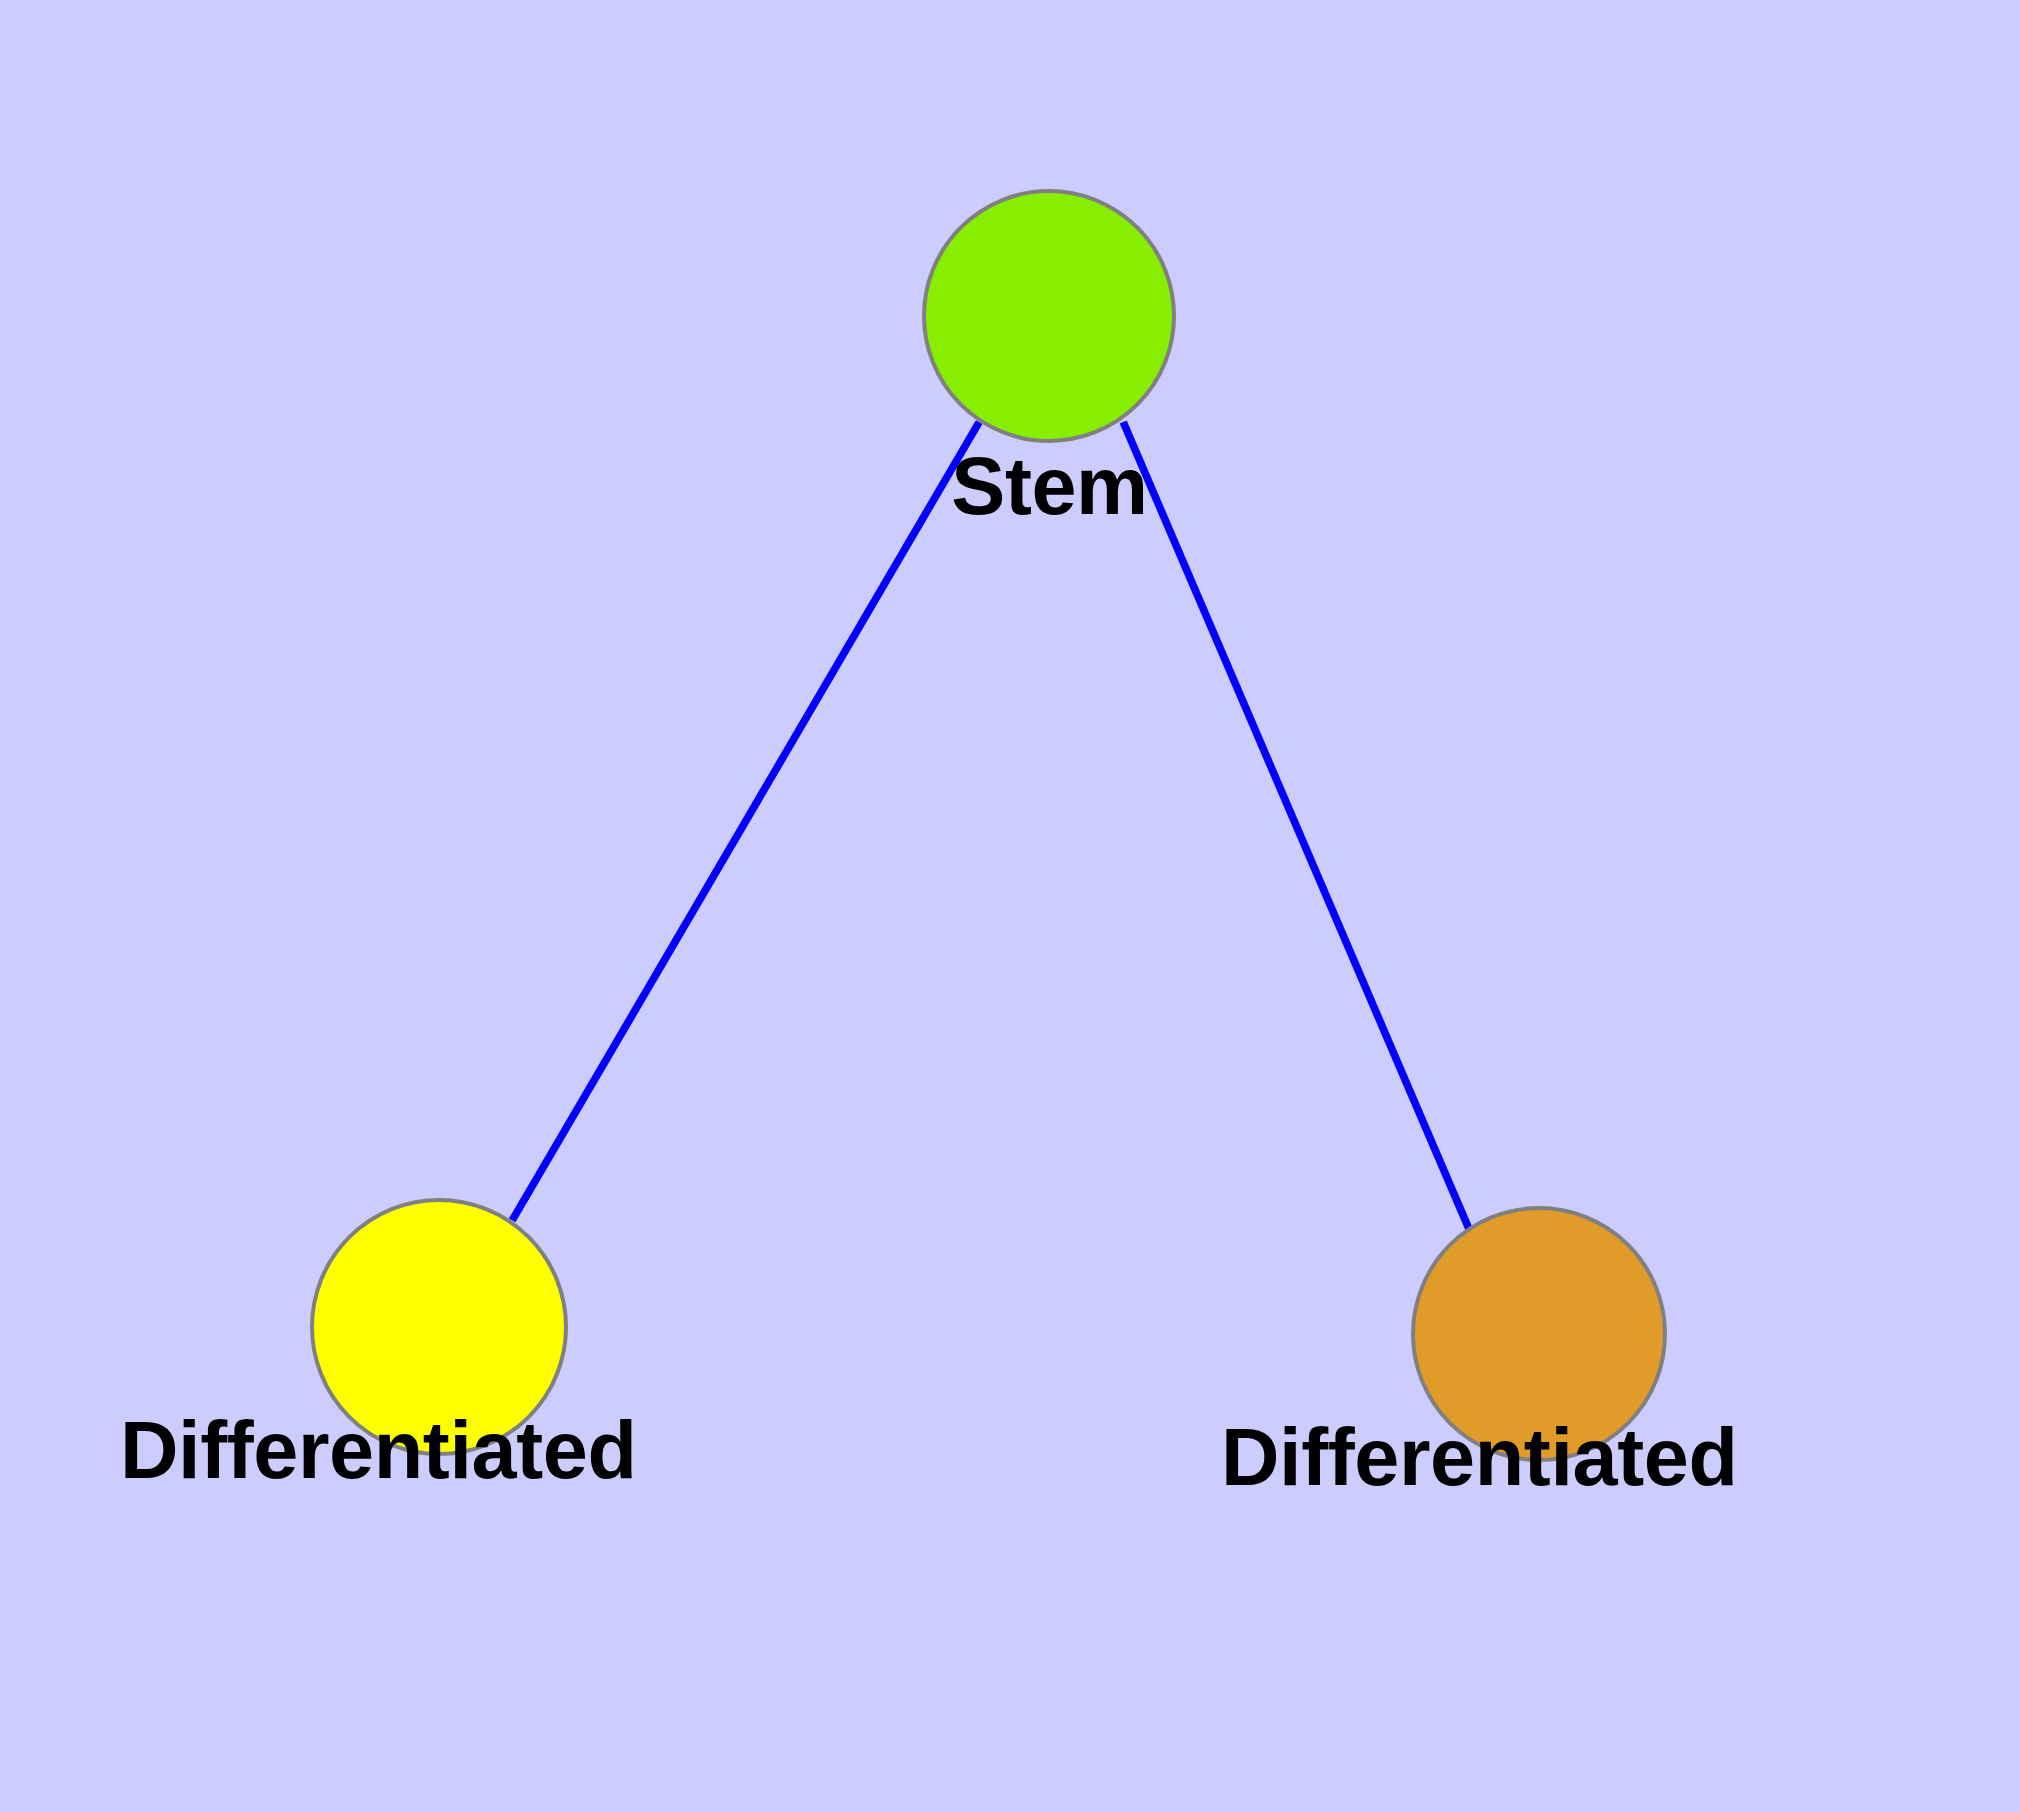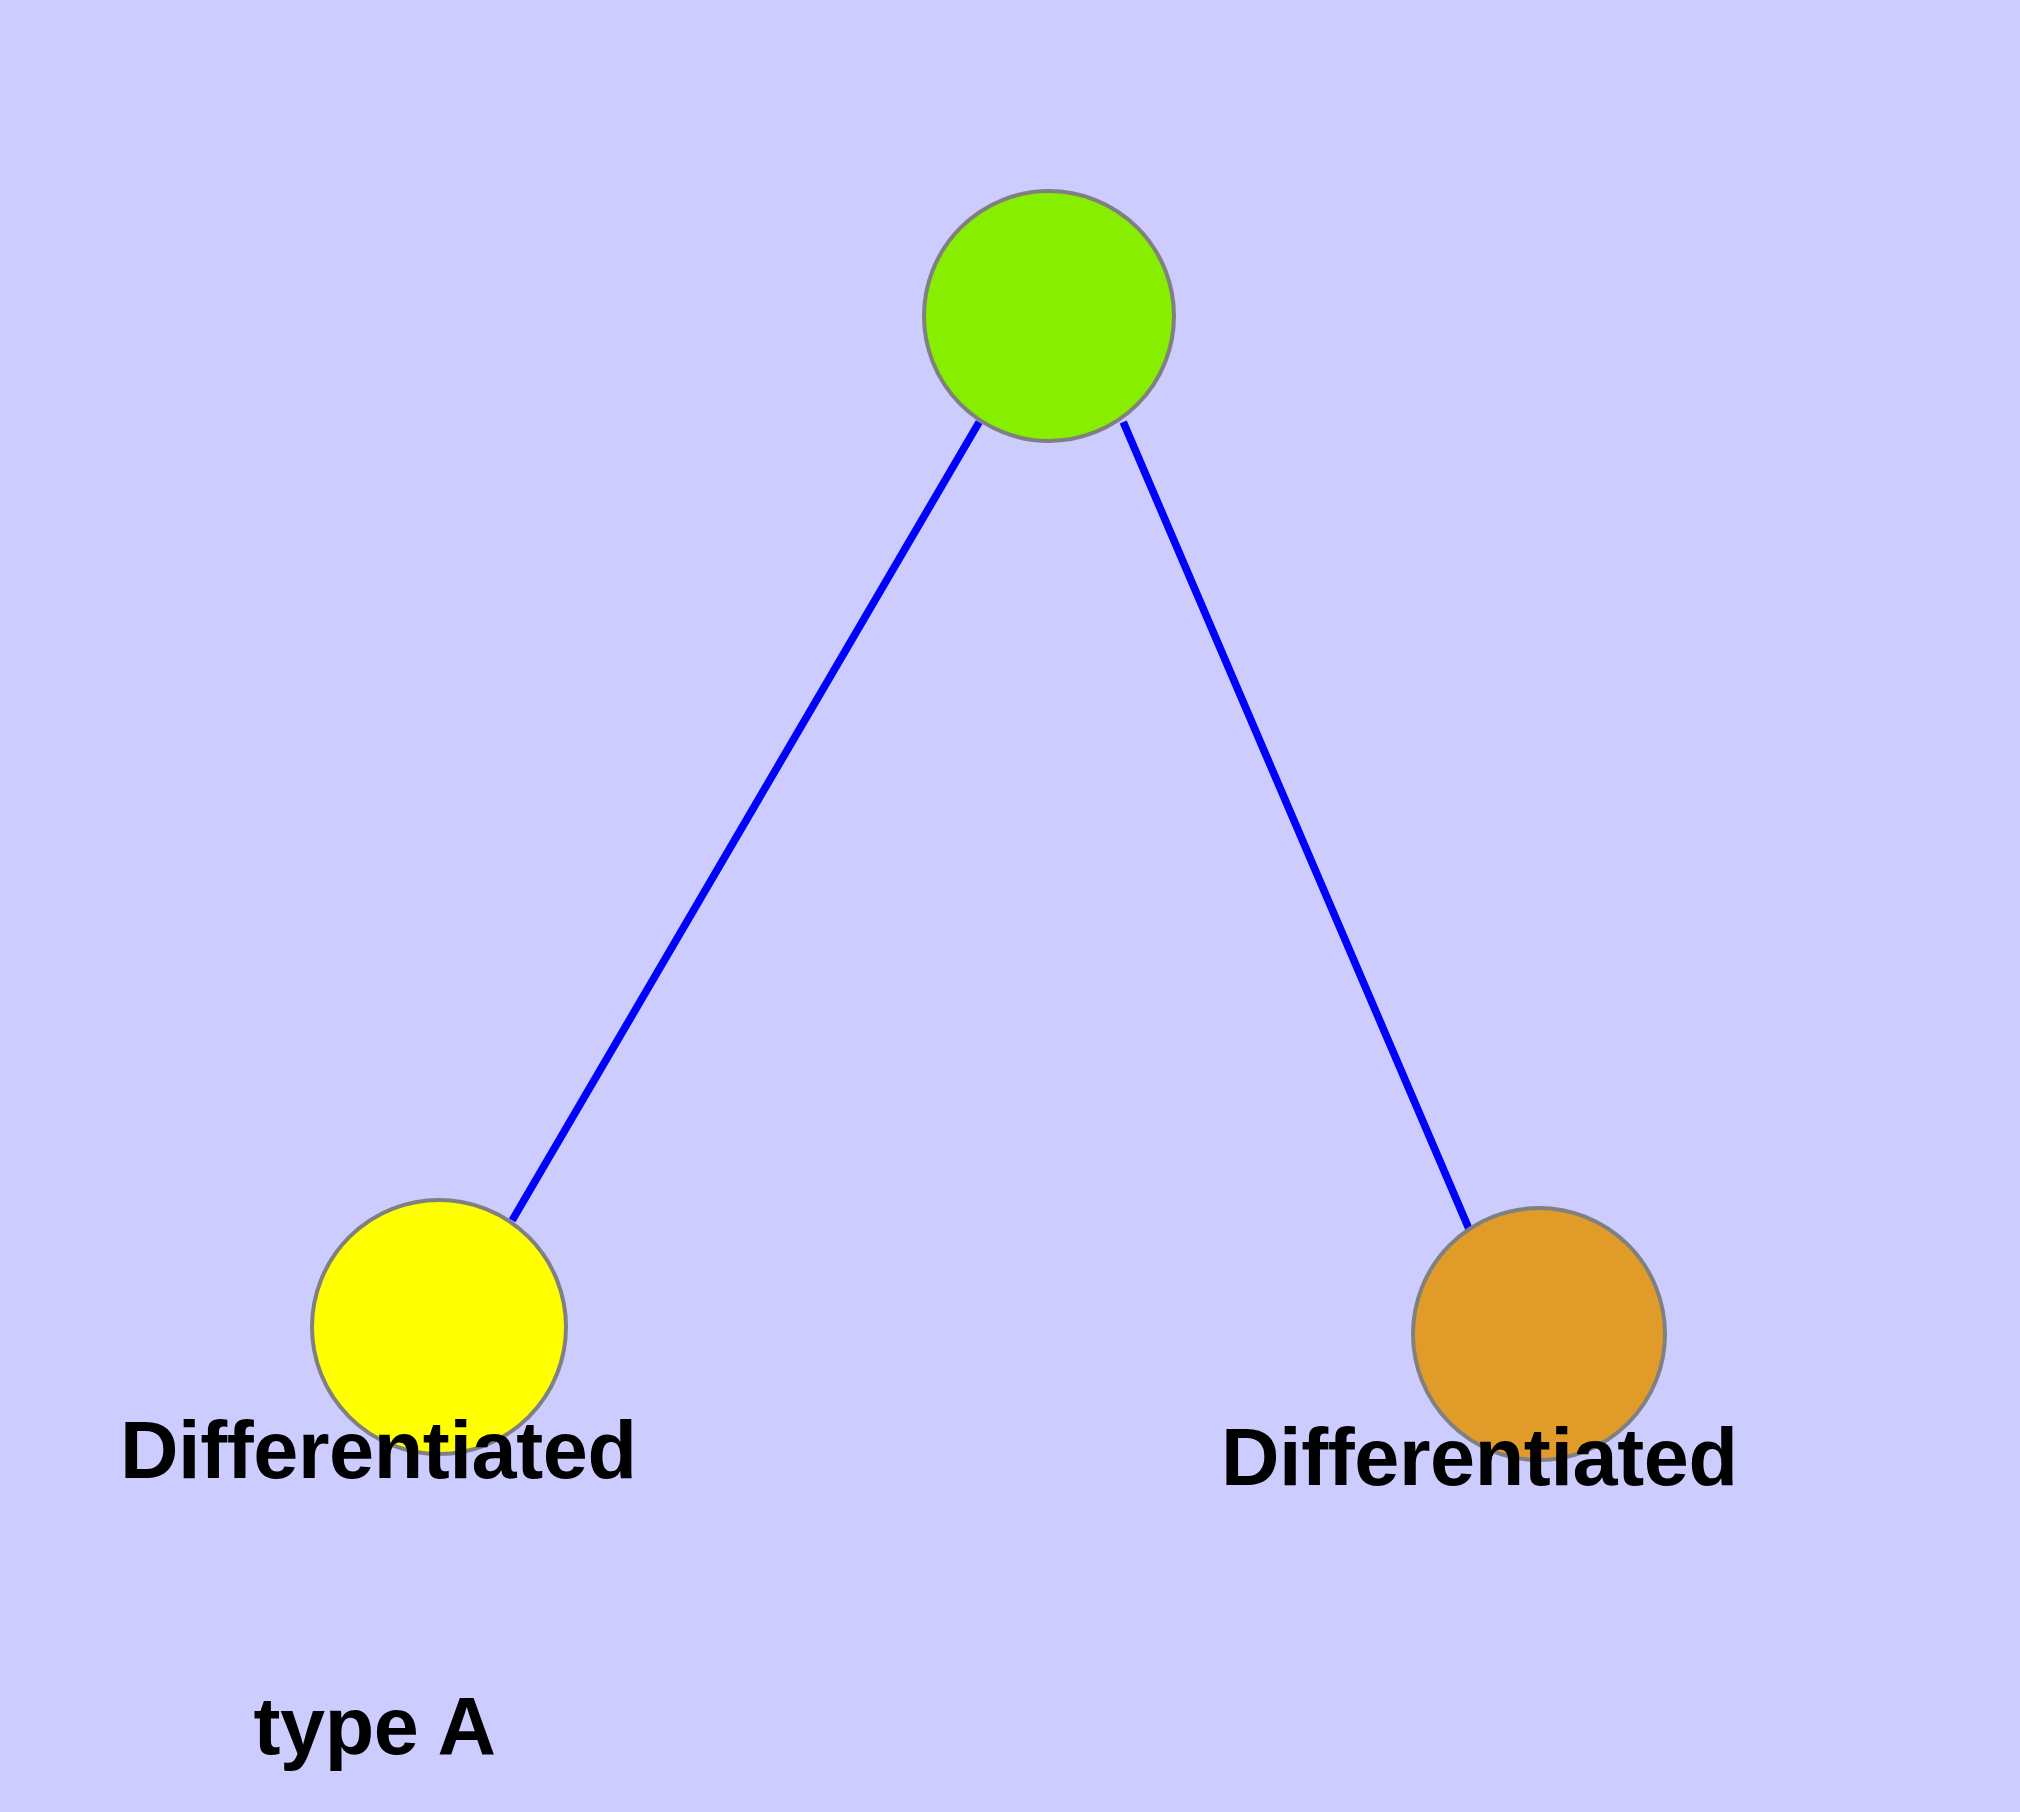--- a/index.html
+++ b/index.html
@@ -51,24 +51,26 @@
     <line x1="1155" y1="498" x2="604" y2="1440" stroke="#0000ff" stroke-width="9" stroke-linecap="butt"></line>
     <line x1="1325" y1="498" x2="1733" y2="1450" stroke="#0000ff" stroke-width="9" stroke-linecap="butt"></line>
   </svg>
 
   <div class="node" style="left:922px; top:189px; width:254px; height:254px; background:#88ee00; border:4.2px solid #808080;"></div>
 
   <div class="node" style="left:310px; top:1198px; width:258px; height:258px; background:#ffff00; border:4.2px solid #808080;"></div>
 
   <div class="node" style="left:1411px; top:1206px; width:256px; height:256px; background:#e09b28; border:4.2px solid #808080;"></div>
 
+  <div class="node-label" style="left:795px; top:256px; width:509px;">
+    <div>Stem</div>
+  </div>
 
   <div class="node-label" style="left:120px; top:1220px; width:509px;">
     <div>Differentiated</div>
-    <div>type A</div>
   </div>
 
   <div class="node-label" style="left:1221px; top:1227px; width:509px;">
     <div>Differentiated</div>
   </div>
 
 </div>
 
 
 </body></html>

